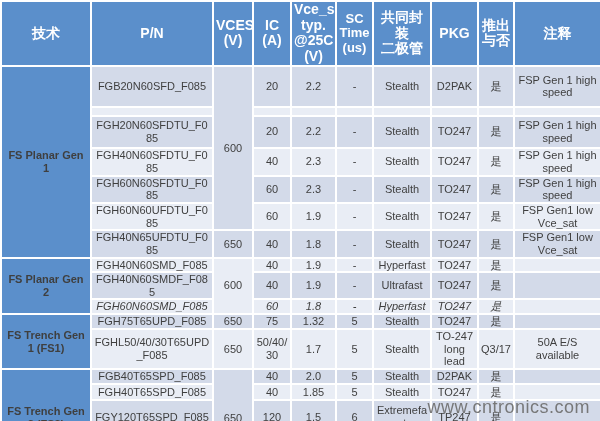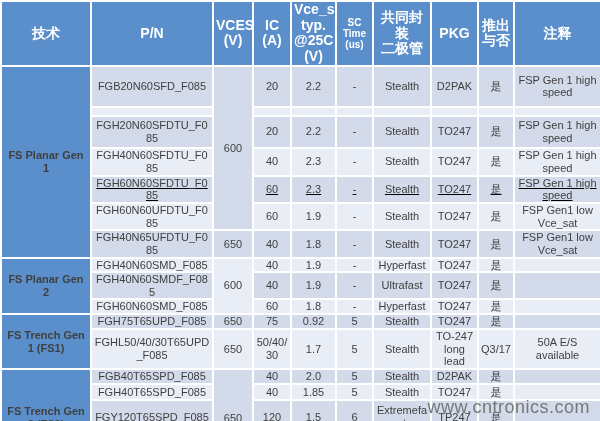--- a/index.html
+++ b/index.html
@@ -26,21 +26,21 @@
   table.spec thead tr { height: 38px; }
   table.spec th {
     background: #5b8fcb;
     color: #ffffff;
     font-weight: bold;
     font-size: 14px;
     line-height: 1.12;
     white-space: pre-line;
   }
   table.spec th.th-small { font-size: 14px; }
-  table.spec th.th-mid { font-size: 10px; }
+  table.spec th.th-mid { font-size: 13px; }
   table.spec td {
     font-size: 11px;
     color: #3f3f3f;
     line-height: 1.15;
     overflow-wrap: anywhere;
   }
   tr.r-dark td { background: #d3dae9; }
   tr.r-light td { background: #e9edf5; }
   td.tech-cell {
     background: #5b8fcb !important;
@@ -141,21 +141,21 @@
         <tr class="r-light" style="height: 28px;">
           <td class="pn-cell">FGH40N60SFDTU_F085</td>
           <td>40</td>
           <td>2.3</td>
           <td>-</td>
           <td>Stealth</td>
           <td>TO247</td>
           <td>是</td>
           <td class="note-cell">FSP Gen 1 high speed</td>
         </tr>
-        <tr class="r-dark" style="height: 20px; text-decoration: underline;">
+        <tr class="r-dark" style="height: 20px;">
           <td class="pn-cell">FGH60N60SFDTU_F085</td>
           <td>60</td>
           <td>2.3</td>
           <td>-</td>
           <td>Stealth</td>
           <td>TO247</td>
           <td>是</td>
           <td class="note-cell">FSP Gen 1 high speed</td>
         </tr>
         <tr class="r-light" style="height: 15px;">
@@ -194,36 +194,36 @@
         <tr class="r-dark" style="height: 14px;">
           <td class="pn-cell">FGH40N60SMDF_F085</td>
           <td>40</td>
           <td>1.9</td>
           <td>-</td>
           <td>Ultrafast</td>
           <td>TO247</td>
           <td>是</td>
           <td class="note-cell"></td>
         </tr>
-        <tr class="r-light" style="height: 14px;">
+        <tr class="r-light" style="height: 14px; font-style: italic;">
           <td class="pn-cell">FGH60N60SMD_F085</td>
           <td>60</td>
           <td>1.8</td>
           <td>-</td>
           <td>Hyperfast</td>
           <td>TO247</td>
           <td>是</td>
           <td class="note-cell"></td>
         </tr>
         <tr class="r-dark" style="height: 15px;">
           <td class="tech-cell" rowspan="2">FS Trench Gen 1 (FS1)</td>
           <td class="pn-cell">FGH75T65UPD_F085</td>
           <td class="vces-cell v-dark">650</td>
           <td>75</td>
-          <td>0.92</td>
+          <td>1.32</td>
           <td>5</td>
           <td>Stealth</td>
           <td>TO247</td>
           <td>是</td>
           <td class="note-cell"></td>
         </tr>
         <tr class="r-light" style="height: 33px;">
           <td class="pn-cell">FGHL50/40/30T65UPD_F085</td>
           <td class="vces-cell v-light">650</td>
           <td>50/40/30</td>

